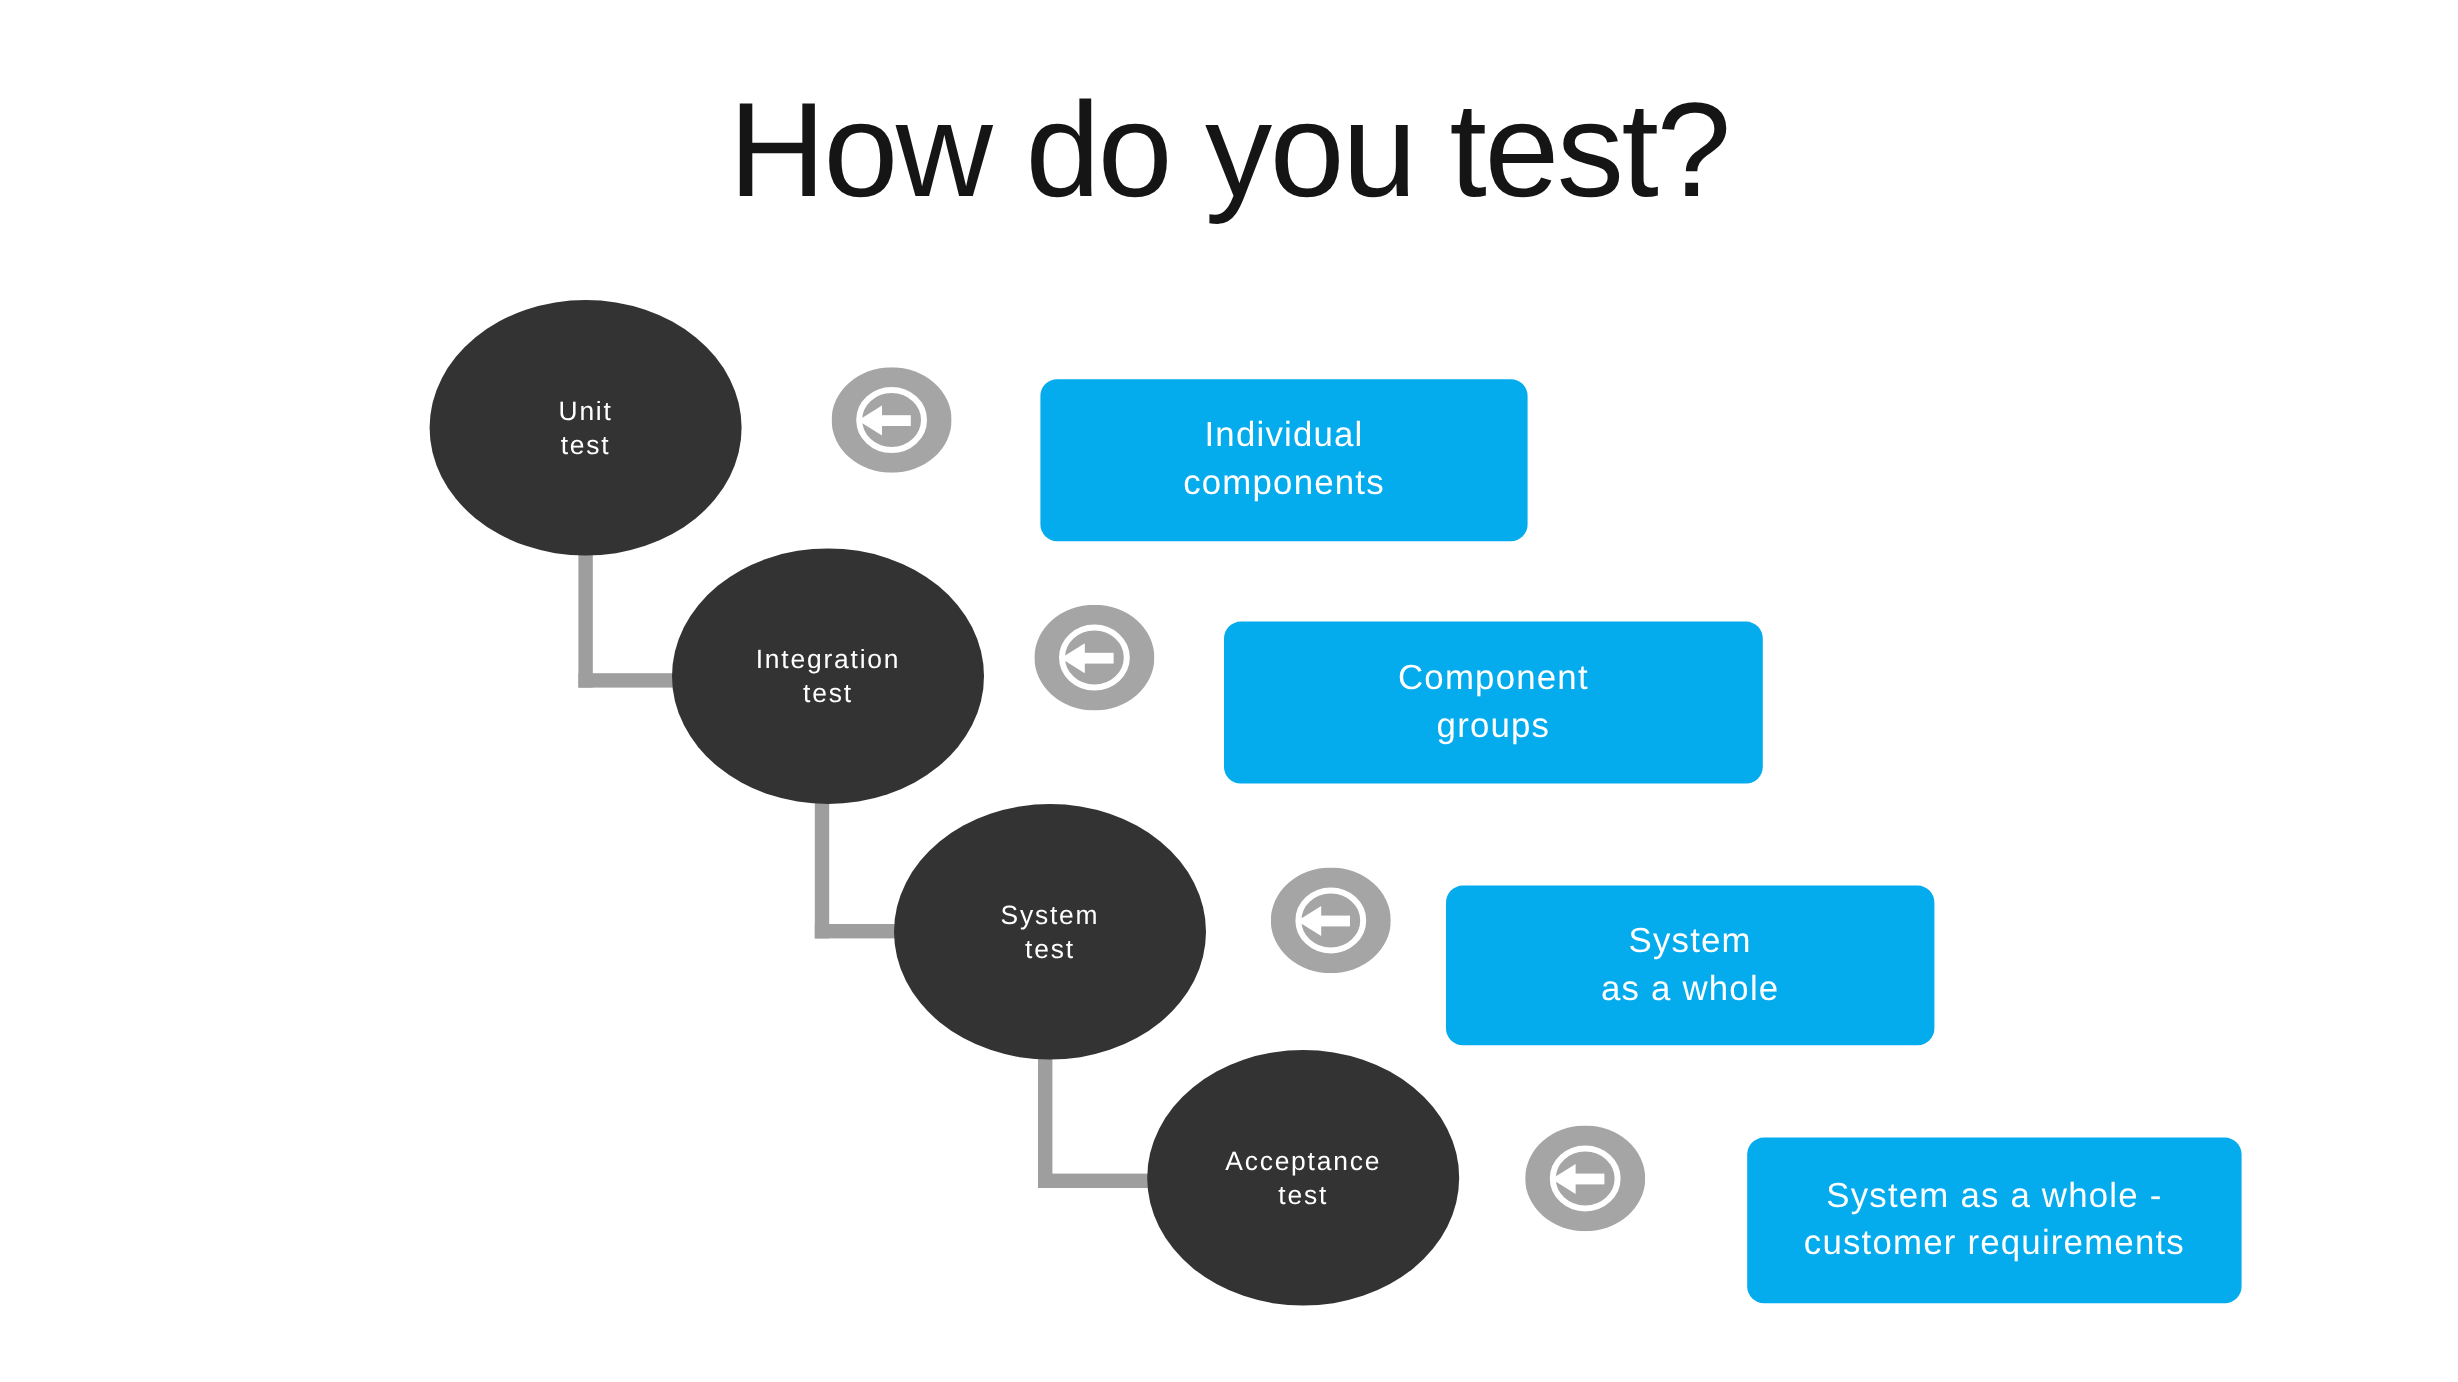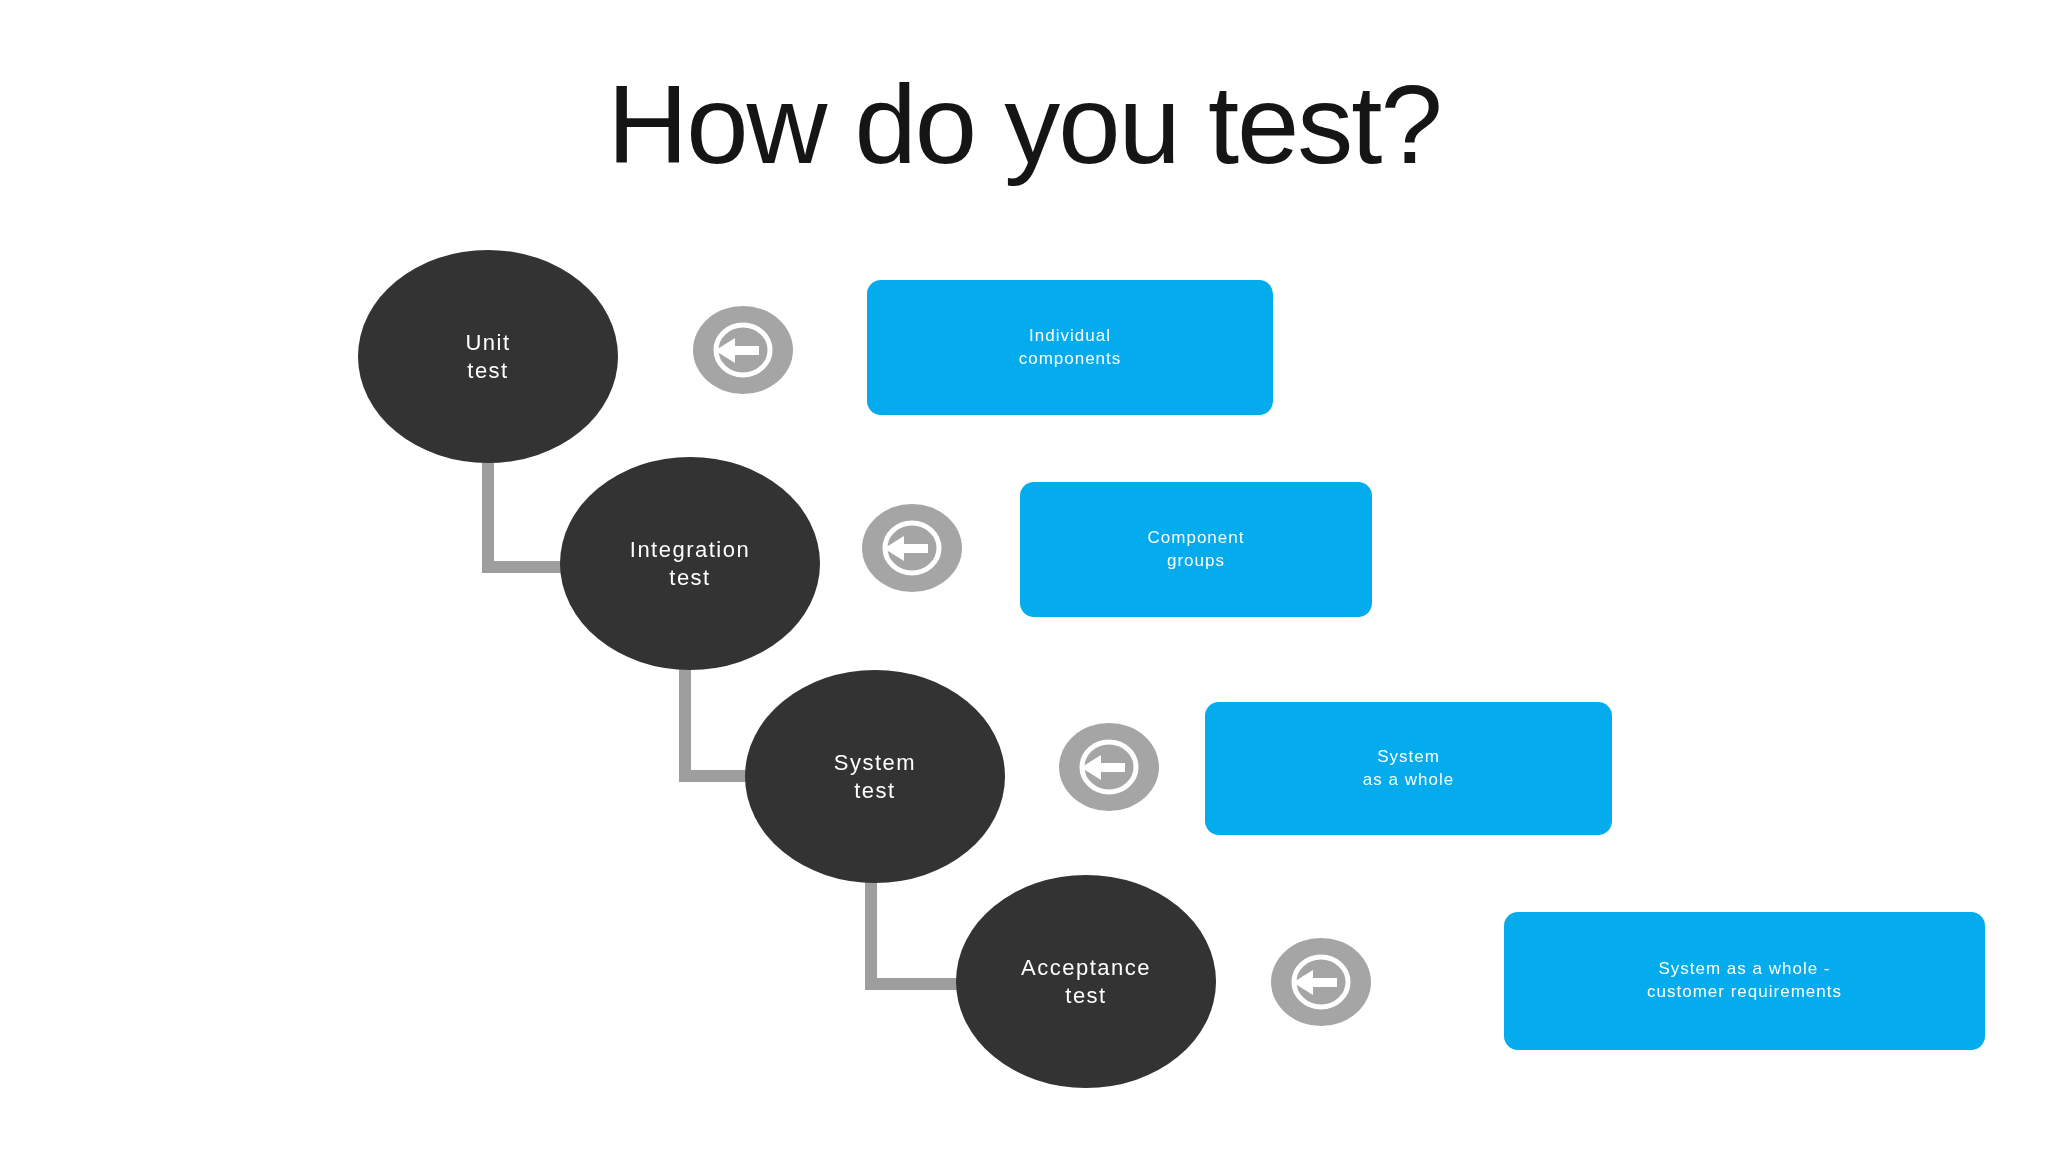--- a/index.html
+++ b/index.html
@@ -53,48 +53,49 @@
     width:100px;height:88px;
     z-index:2;
   }
   .target-box{
     position:absolute;
     background:var(--accent-blue);
     border-radius:14px;
     display:flex;align-items:center;justify-content:center;
     text-align:center;
     color:var(--label-white);
-    font-size:17px;
+    font-size:29px;
     letter-spacing:1px;
     line-height:1.35;
     white-space:pre-line;
     z-index:2;
+    margin-top:36px;
   }
   
   .c1{left:358px;top:250px;}
   .a1{left:693px;top:306px;}
   .b1{left:867px;top:280px;width:406px;height:135px;}
   .c1v{left:482px;top:430px;width:12px;height:143px;}
   .c1h{left:482px;top:561px;width:85px;height:12px;}
   
   .c2{left:560px;top:457px;}
   .a2{left:862px;top:504px;}
-  .b2{left:1020px;top:482px;width:352px;height:135px;}
+  .b2{left:1020px;top:482px;width:449px;height:135px;}
   .c2v{left:679px;top:640px;width:12px;height:142px;}
   .c2h{left:679px;top:770px;width:85px;height:12px;}
   
   .c3{left:745px;top:670px;}
   .a3{left:1059px;top:723px;}
   .b3{left:1205px;top:702px;width:407px;height:133px;}
   .c3v{left:865px;top:855px;width:12px;height:135px;}
   .c3h{left:865px;top:978px;width:105px;height:12px;}
   
   .c4{left:956px;top:875px;}
   .a4{left:1271px;top:938px;}
-  .b4{left:1504px;top:912px;width:481px;height:138px;}
+  .b4{left:1456px;top:912px;width:412px;height:138px;}
 </style>
 </head>
 <body>
 
 <div class="slide">
 
   <div class="title">How do you test?</div>
 
   <div class="connector c1v"></div>
   <div class="connector c1h"></div>

